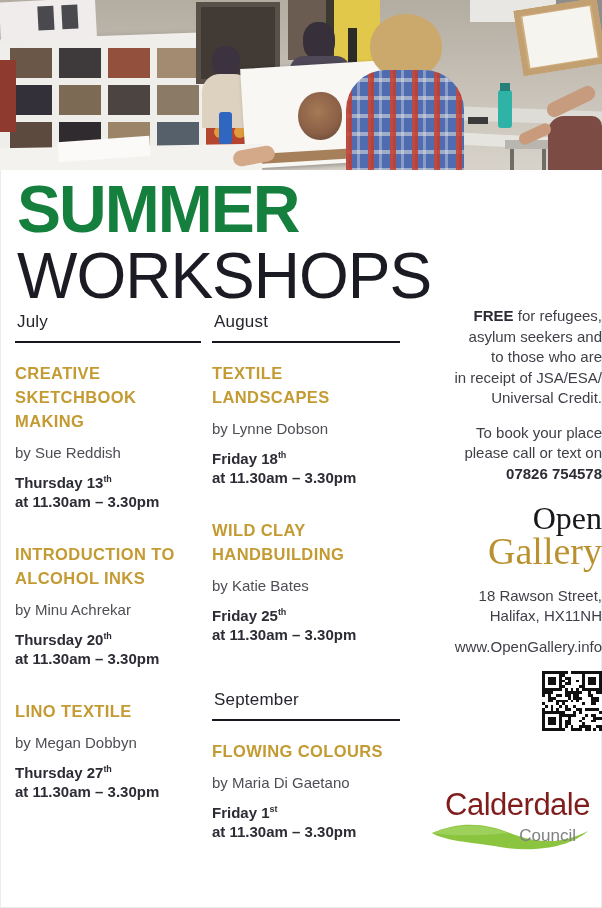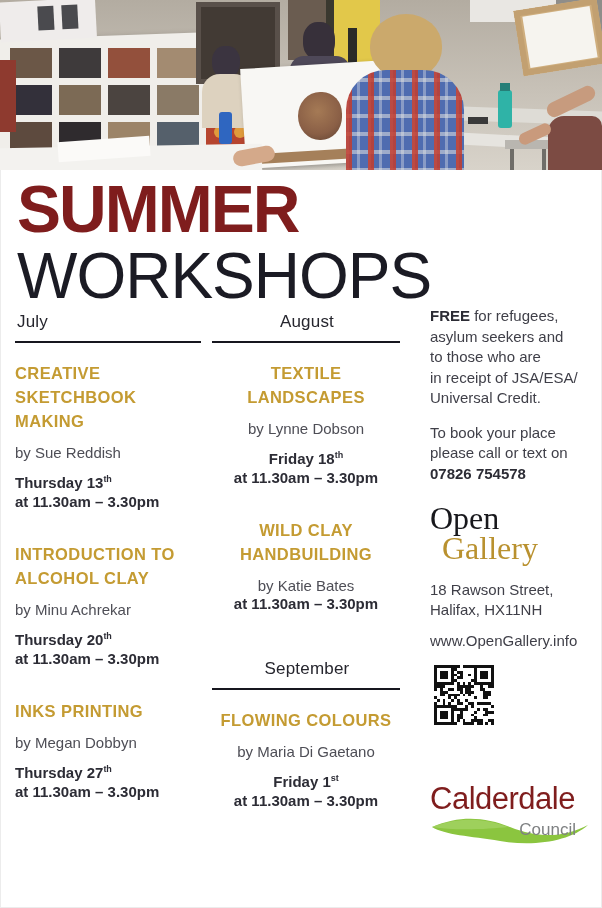--- a/index.html
+++ b/index.html
@@ -61,44 +61,44 @@
   .sketchpad{left:518px;top:4px;width:84px;height:66px;background:#cfae7e;transform:rotate(-9deg);
              box-shadow:inset 0 0 0 6px #c2a071;}
   .sketchpad i{position:absolute;left:8px;top:7px;width:68px;height:52px;background:#f6f4ef;}
   .arm-right{left:545px;top:94px;width:52px;height:15px;background:#c79b7e;border-radius:8px;transform:rotate(-26deg);}
   .papers{left:-4px;top:146px;width:266px;height:28px;background:#f3f2ef;transform:rotate(-1deg);}
   .paper2{left:58px;top:139px;width:92px;height:20px;background:#fbfaf8;transform:rotate(-4deg);}
   .hand-left{left:233px;top:148px;width:42px;height:16px;background:#d4a98a;border-radius:8px;transform:rotate(-10deg);}
 
   
   .title{position:absolute;left:17px;top:176px;line-height:1;}
-  .title .l1{font-size:66px;font-weight:700;color:#7f1d1d;letter-spacing:-2px;}
+  .title .l1{font-size:66px;font-weight:700;color:#15803d;letter-spacing:-2px;}
   .title .l2{font-size:64px;font-weight:400;color:#1b1b24;letter-spacing:-1px;margin-top:2px;}
 
   
   .colA{position:absolute;left:15px;top:306px;width:186px;}
-  .colB{position:absolute;left:212px;top:306px;width:188px;text-align:center;}
-  .colC{position:absolute;left:430px;top:306px;width:172px;}
+  .colB{position:absolute;left:212px;top:306px;width:188px;}
+  .colC{position:absolute;left:430px;top:306px;width:172px;text-align:right;}
   .month{font-size:17px;color:#26262e;padding:6px 0 9px 2px;border-bottom:2.5px solid #17171f;
          margin-bottom:18px;letter-spacing:.2px;}
   .msec2{margin-top:40px;}
   .work{margin-bottom:31px;}
   .wtitle{color:#c49b32;font-weight:700;font-size:16.5px;line-height:24px;letter-spacing:.4px;}
   .wby{font-size:15px;color:#4e4e56;margin-top:11px;}
   .wdate{font-size:15px;font-weight:700;color:#2c2c35;margin-top:9px;line-height:19px;}
   .wdate sup{font-size:9px;}
   .wtime{font-size:15px;font-weight:700;color:#2c2c35;line-height:19px;}
 
   
   .free,.book{font-size:15px;line-height:20.5px;color:#3f3f48;margin:0;}
   .free b,.book b{color:#2c2c35;}
   .book{margin-top:14px;}
   .logo{margin-top:18px;font-family:"Liberation Serif","DejaVu Serif",serif;}
   .logo .open{font-size:32px;color:#18181c;line-height:1;}
-  .logo .gallery{font-size:32px;color:#b9912f;line-height:1;margin:-2px 0 0 12px;}
+  .logo .gallery{font-size:38px;color:#b9912f;line-height:1;margin:-2px 0 0 12px;}
   .address{margin-top:16px;font-size:15px;line-height:20px;color:#3f3f48;}
   .website{margin-top:12px;font-size:15px;color:#3f3f48;}
   .qr{margin:16px 0 0 4px;width:60px;height:60px;}
   .council{position:relative;margin-top:52px;width:160px;}
   .cald{font-size:31px;color:#7f1d1d;letter-spacing:-.5px;}
   .council-sub{position:absolute;right:14px;top:39px;font-size:17px;color:#7e8082;}
   .swoosh{display:block;margin-top:-4px;}
 </style>
 </head>
 <body>
@@ -179,47 +179,48 @@
     <div class="month">July</div>
 
     <div class="work">
       <div class="wtitle">CREATIVE SKETCHBOOK MAKING</div>
       <div class="wby">by Sue Reddish</div>
       <div class="wdate"><span>Thursday 13</span><sup>th</sup></div>
       <div class="wtime">at 11.30am – 3.30pm</div>
     </div>
 
     <div class="work">
-      <div class="wtitle">INTRODUCTION TO ALCOHOL CLAY</div>
+      <div class="wtitle">INTRODUCTION TO ALCOHOL INKS</div>
       <div class="wby">by Minu Achrekar</div>
       <div class="wdate"><span>Thursday 20</span><sup>th</sup></div>
       <div class="wtime">at 11.30am – 3.30pm</div>
     </div>
 
     <div class="work">
-      <div class="wtitle">INKS PRINTING</div>
+      <div class="wtitle">LINO TEXTILE</div>
       <div class="wby">by Megan Dobbyn</div>
       <div class="wdate"><span>Thursday 27</span><sup>th</sup></div>
       <div class="wtime">at 11.30am – 3.30pm</div>
     </div>
   </div>
 
   <div class="colB">
     <div class="month">August</div>
 
     <div class="work">
       <div class="wtitle">TEXTILE LANDSCAPES</div>
       <div class="wby">by Lynne Dobson</div>
       <div class="wdate"><span>Friday 18</span><sup>th</sup></div>
       <div class="wtime">at 11.30am – 3.30pm</div>
     </div>
 
     <div class="work">
       <div class="wtitle">WILD CLAY HANDBUILDING</div>
       <div class="wby">by Katie Bates</div>
+      <div class="wdate"><span>Friday 25</span><sup>th</sup></div>
       <div class="wtime">at 11.30am – 3.30pm</div>
     </div>
 
     <div class="month msec2">September</div>
 
     <div class="work">
       <div class="wtitle">FLOWING COLOURS</div>
       <div class="wby">by Maria Di Gaetano</div>
       <div class="wdate"><span>Friday 1</span><sup>st</sup></div>
       <div class="wtime">at 11.30am – 3.30pm</div>

